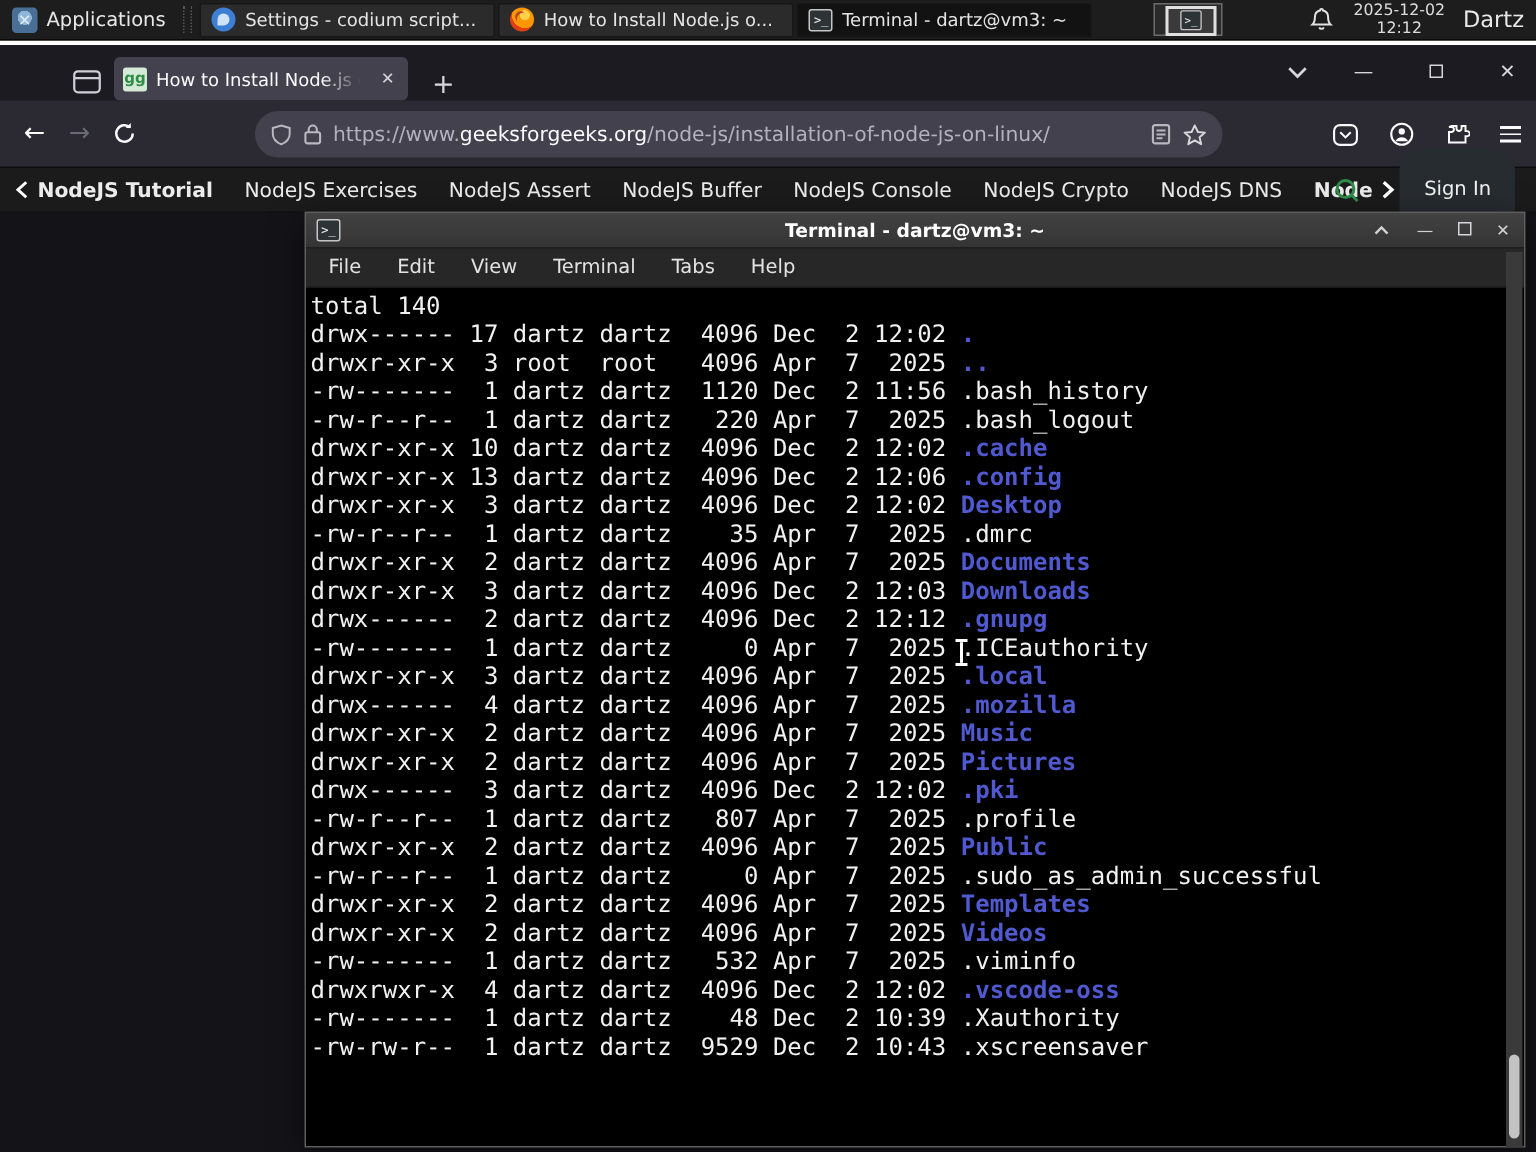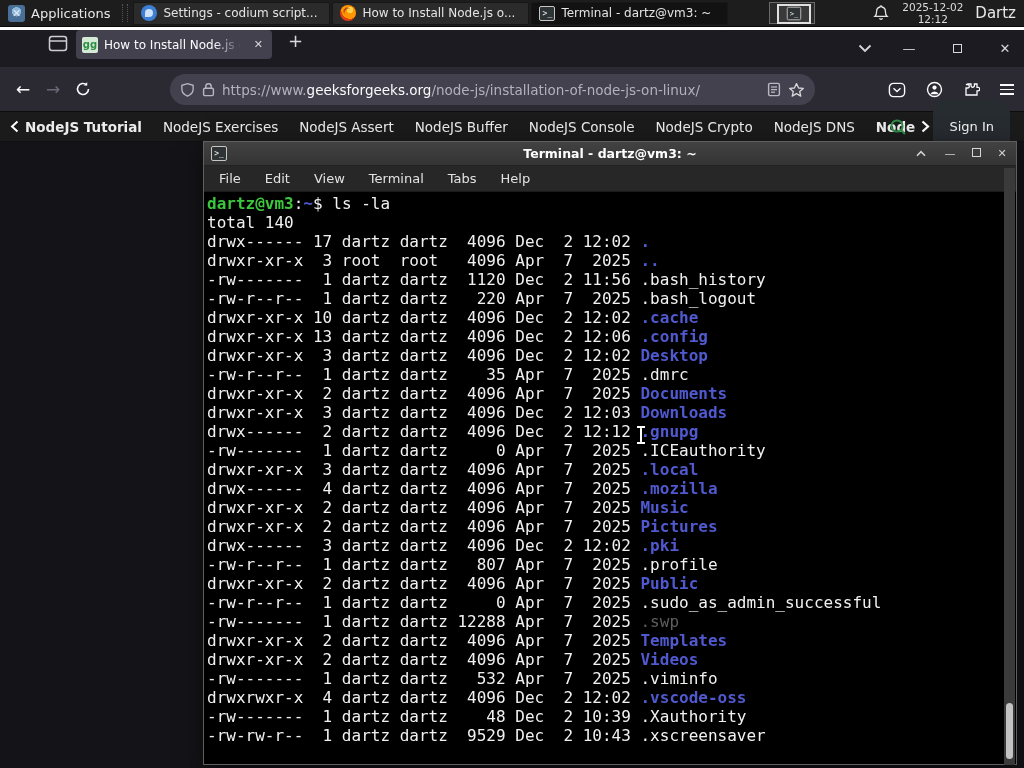--- a/index.html
+++ b/index.html
@@ -31,21 +31,21 @@
   .pager-front { position:absolute; left:14px; top:3px; width:34px; height:20px; border:2px solid #e0e0e0; background:#3a3a3a;
                  display:flex; align-items:center; justify-content:center; }
   .pager-front .term-ico { transform:scale(.9); }
   .panel-right { margin-left:auto; display:flex; align-items:center; gap:12px; padding-right:6px; }
   .bell { width:18px; height:18px; }
   .clock { text-align:center; color:#dcdcdc; font-size:10.5px; line-height:12px; }
   .pan-user { color:#e8e8e8; font-size:15px; padding-right:2px; }
 
   
   .browser { position:absolute; left:0; top:30px; width:1024px; height:738px; background:#1c1b22; z-index:1; }
-  .tabbar { position:relative; height:37px; background:#1c1b22; display:flex; align-items:flex-start; }
+  .tabbar { position:relative; height:37px; background:#1c1b22; display:flex; align-items:flex-end; }
   .ffview-btn { margin-left:44px; width:28px; height:26px; display:flex; align-items:center; justify-content:center; border-radius:4px; }
   .tab { margin-left:4px; width:196px; height:29px; background:#42414d; border-radius:4px; display:flex; align-items:center;
          padding:0 6px; gap:6px; color:#fbfbfe; font-size:12px; }
   .favicon { width:16px; height:16px; flex:0 0 16px; border-radius:2px; background:#d4ead6; color:#2f8d46;
              font-weight:bold; font-size:10px; line-height:16px; text-align:center; }
   .tab-title { flex:1; white-space:nowrap; overflow:hidden;
                -webkit-mask-image:linear-gradient(to right,#000 78%,transparent 97%);
                mask-image:linear-gradient(to right,#000 78%,transparent 97%); }
   .tab-close { color:#d7d6db; font-size:11px; padding:2px 3px; border-radius:3px; }
   .newtab-btn { margin-left:8px; color:#d7d6db; font-size:18px; padding:0 8px; }
@@ -272,21 +272,20 @@
     </div>
     <div class="t-menubar">
       <span>File</span>
       <span>Edit</span>
       <span>View</span>
       <span>Terminal</span>
       <span>Tabs</span>
       <span>Help</span>
     </div>
     <div class="t-screen">
-      <div class="tline"><span class="green">dartz@vm3</span><span>:</span><span class="blue">~</span><span>$ ls -la</span></div>
       <div class="tline">total 140</div>
       <div id="ls-output">
           <div class="tline"><span>drwx------ 17 dartz dartz  4096 Dec  2 12:02 </span><span class="dir">.</span></div>
           <div class="tline"><span>drwxr-xr-x  3 root  root   4096 Apr  7  2025 </span><span class="dir">..</span></div>
           <div class="tline"><span>-rw-------  1 dartz dartz  1120 Dec  2 11:56 </span><span class="file">.bash_history</span></div>
           <div class="tline"><span>-rw-r--r--  1 dartz dartz   220 Apr  7  2025 </span><span class="file">.bash_logout</span></div>
           <div class="tline"><span>drwxr-xr-x 10 dartz dartz  4096 Dec  2 12:02 </span><span class="dir">.cache</span></div>
           <div class="tline"><span>drwxr-xr-x 13 dartz dartz  4096 Dec  2 12:06 </span><span class="dir">.config</span></div>
           <div class="tline"><span>drwxr-xr-x  3 dartz dartz  4096 Dec  2 12:02 </span><span class="dir">Desktop</span></div>
           <div class="tline"><span>-rw-r--r--  1 dartz dartz    35 Apr  7  2025 </span><span class="file">.dmrc</span></div>
@@ -295,21 +294,20 @@
           <div class="tline"><span>drwx------  2 dartz dartz  4096 Dec  2 12:12 </span><span class="dir">.gnupg</span></div>
           <div class="tline"><span>-rw-------  1 dartz dartz     0 Apr  7  2025 </span><span class="file">.ICEauthority</span></div>
           <div class="tline"><span>drwxr-xr-x  3 dartz dartz  4096 Apr  7  2025 </span><span class="dir">.local</span></div>
           <div class="tline"><span>drwx------  4 dartz dartz  4096 Apr  7  2025 </span><span class="dir">.mozilla</span></div>
           <div class="tline"><span>drwxr-xr-x  2 dartz dartz  4096 Apr  7  2025 </span><span class="dir">Music</span></div>
           <div class="tline"><span>drwxr-xr-x  2 dartz dartz  4096 Apr  7  2025 </span><span class="dir">Pictures</span></div>
           <div class="tline"><span>drwx------  3 dartz dartz  4096 Dec  2 12:02 </span><span class="dir">.pki</span></div>
           <div class="tline"><span>-rw-r--r--  1 dartz dartz   807 Apr  7  2025 </span><span class="file">.profile</span></div>
           <div class="tline"><span>drwxr-xr-x  2 dartz dartz  4096 Apr  7  2025 </span><span class="dir">Public</span></div>
           <div class="tline"><span>-rw-r--r--  1 dartz dartz     0 Apr  7  2025 </span><span class="file">.sudo_as_admin_successful</span></div>
-          <div class="tline"><span>-rw-------  1 dartz dartz 12288 Apr  7  2025 </span><span class="dim">.swp</span></div>
           <div class="tline"><span>drwxr-xr-x  2 dartz dartz  4096 Apr  7  2025 </span><span class="dir">Templates</span></div>
           <div class="tline"><span>drwxr-xr-x  2 dartz dartz  4096 Apr  7  2025 </span><span class="dir">Videos</span></div>
           <div class="tline"><span>-rw-------  1 dartz dartz   532 Apr  7  2025 </span><span class="file">.viminfo</span></div>
           <div class="tline"><span>drwxrwxr-x  4 dartz dartz  4096 Dec  2 12:02 </span><span class="dir">.vscode-oss</span></div>
           <div class="tline"><span>-rw-------  1 dartz dartz    48 Dec  2 10:39 </span><span class="file">.Xauthority</span></div>
           <div class="tline"><span>-rw-rw-r--  1 dartz dartz  9529 Dec  2 10:43 </span><span class="file">.xscreensaver</span></div>
         </div>
     </div>
     <div class="t-scrollbar">
       <div class="t-thumb"></div>

